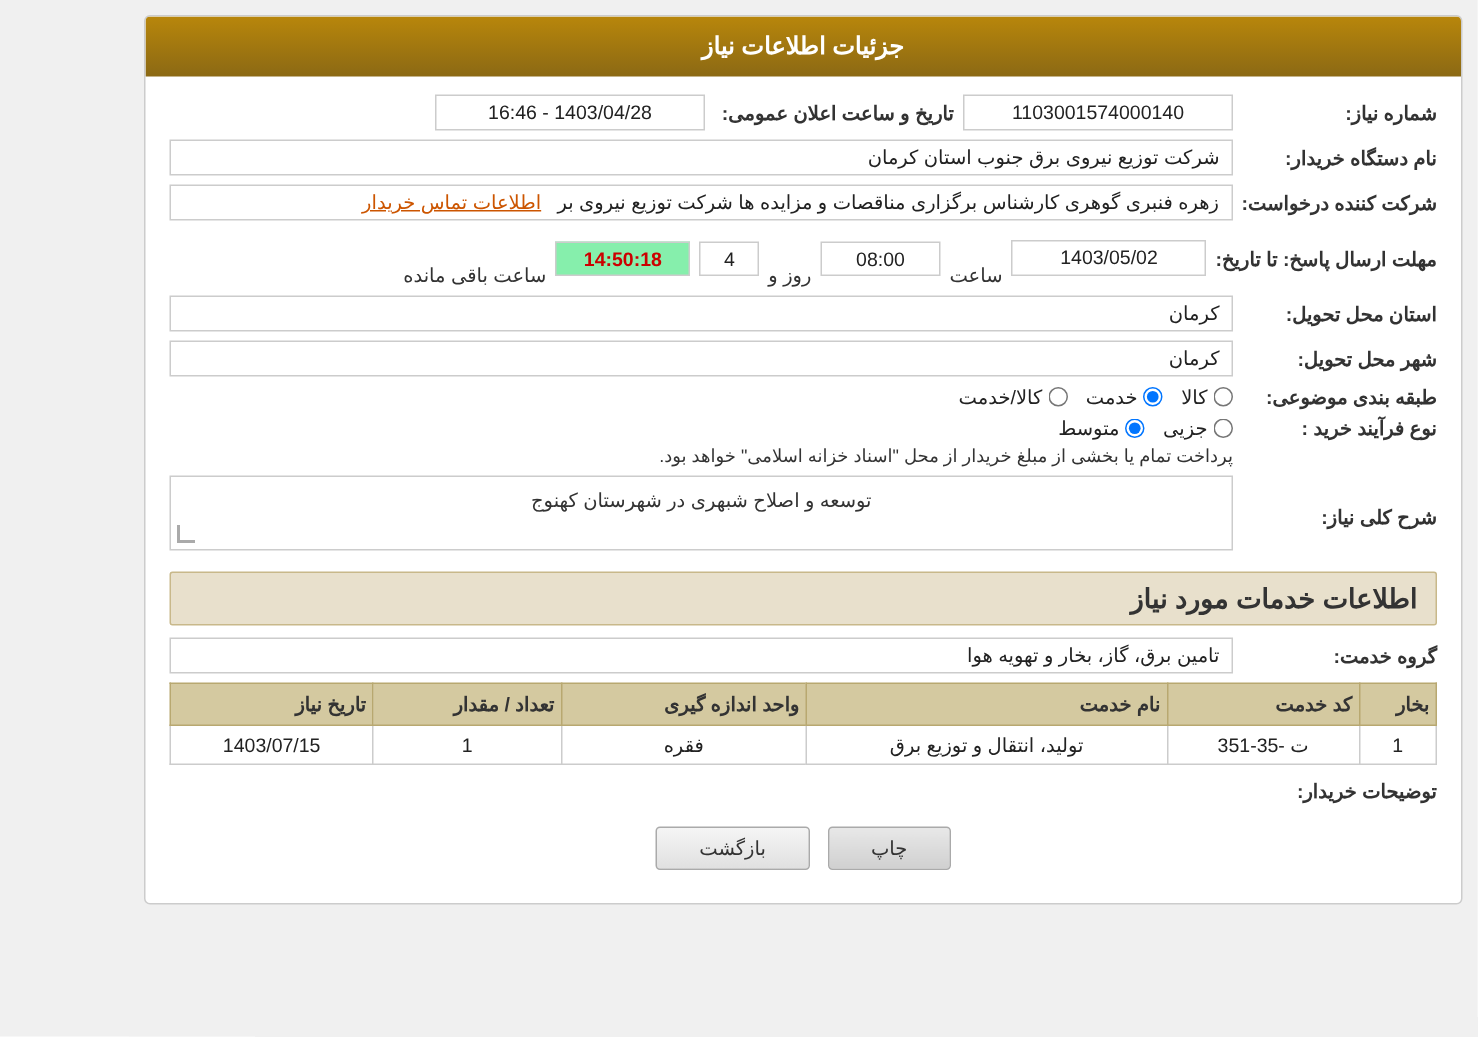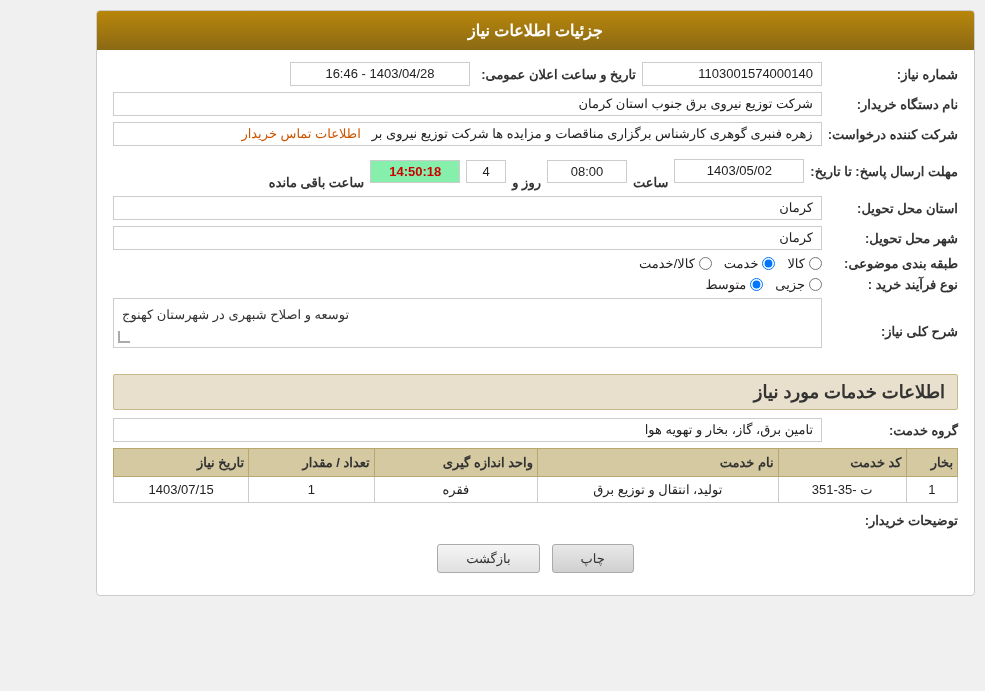--- a/index.html
+++ b/index.html
@@ -56,25 +56,26 @@
       flex: 1;
     }
     .value-box.narrow {
       flex: 0 0 180px;
     }
     .value-box.date-box {
       flex: 0 0 130px;
     }
     .link-orange {
       color: #cc5500;
+      text-decoration: underline;
       cursor: pointer;
       margin-left: 20px;
     }
     .small-label {
-      font-weight: bold;
+      font-weight: normal;
       color: #333;
       white-space: nowrap;
       margin-top: 23px;
     }
     .radio-group {
       display: flex;
       align-items: center;
       gap: 12px;
     }
     .radio-item {
@@ -114,23 +115,23 @@
     }
     .data-table tr:nth-child(even) td {
       background: #f9f7f0;
     }
     
     .note-box {
       border: 1px solid #ccc;
       background: #fff;
       padding: 8px;
       min-height: 60px;
-      text-align: left;
-      color: #333;
-      margin-bottom: 16px;
+      text-align: center;
+      color: #333;
+      margin-bottom: 4px;
       position: relative;
     }
     .note-box::after {
       content: '';
       position: absolute;
       bottom: 4px;
       left: 4px;
       width: 10px;
       height: 10px;
       border-bottom: 2px solid #aaa;
@@ -193,21 +194,21 @@
 
 <div class="page-wrapper">
   <div class="main-card">
 
     <div class="card-header">جزئیات اطلاعات نیاز</div>
 
     <div class="card-body">
 
       <div class="info-row">
         <span class="label">شماره نیاز:</span>
-        <div class="value-box narrow" style="text-align:right;">1103001574000140</div>
+        <div class="value-box narrow" style="text-align:center;">1103001574000140</div>
         <span class="label" style="min-width:160px;">تاریخ و ساعت اعلان عمومی:</span>
         <div class="value-box narrow" style="text-align:center; min-width:140px;">1403/04/28 - 16:46</div>
       </div>
 
       <div class="info-row">
         <span class="label">نام دستگاه خریدار:</span>
         <div class="value-box">شرکت توزیع نیروی برق جنوب استان کرمان</div>
       </div>
 
       <div class="info-row">
@@ -264,20 +265,21 @@
           <div class="radio-group">
             <div class="radio-item">
               <input type="radio" name="farayand" style="">
               <span>جزیی</span>
             </div>
             <div class="radio-item">
               <input type="radio" name="farayand" checked="" style="">
               <span>متوسط</span>
             </div>
           </div>
+          <div class="desc-text">پرداخت تمام یا بخشی از مبلغ خریدار از محل "اسناد خزانه اسلامی" خواهد بود.</div>
         </div>
       </div>
 
       <div class="info-row">
         <span class="label">شرح کلی نیاز:</span>
         <div class="note-box" style="flex:1; min-height:50px;">توسعه و اصلاح شبهری در شهرستان کهنوج</div>
       </div>
 
       <div class="section-title">اطلاعات خدمات مورد نیاز</div>
 

